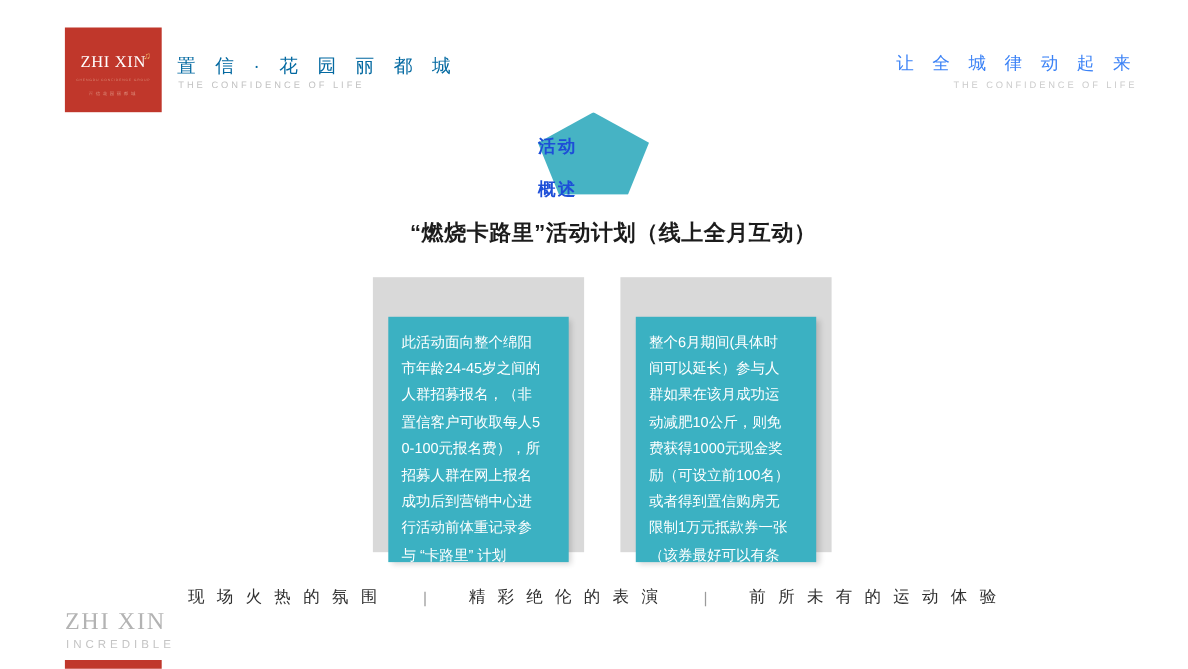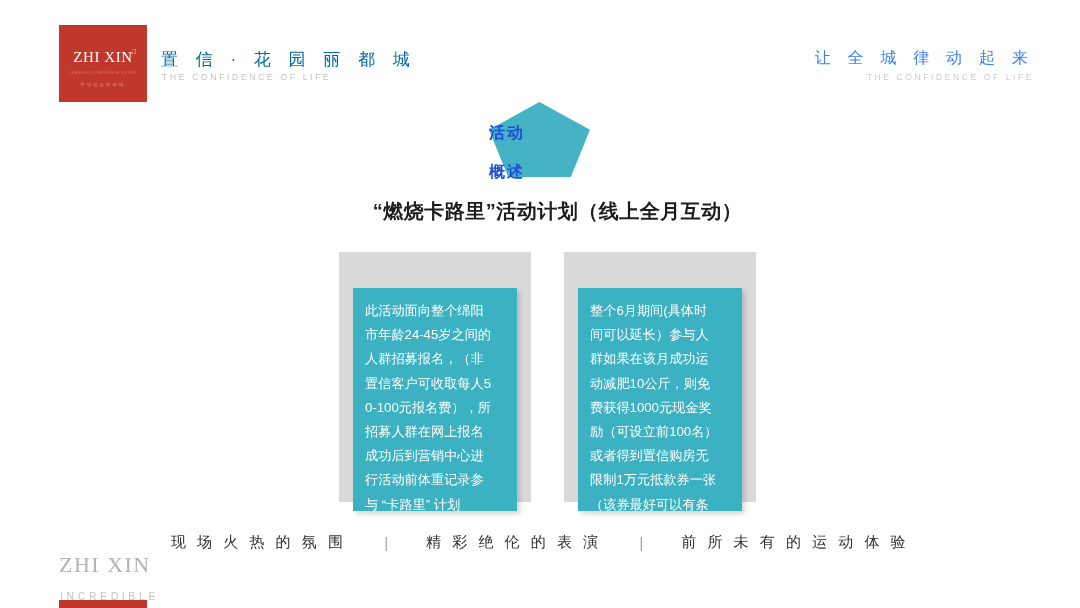--- a/index.html
+++ b/index.html
@@ -129,21 +129,21 @@
 
   
   #watermark { position:absolute; left:59px; top:552px; width:200px; height:56px; }
   #wm-zhixin {
     position:absolute; left:0; top:0;
     font-family:"Liberation Serif","DejaVu Serif",serif;
     font-size:22px; letter-spacing:1.5px; color:#b3b3b3;
     white-space:nowrap;
   }
   #wm-incredible {
-    position:absolute; left:1px; top:38px;
+    position:absolute; left:1px; top:28px;
     font-size:10.5px; letter-spacing:3.6px; color:#c4c4c4;
     white-space:nowrap;
   }
   #wm-bar {
     position:absolute; left:0px; top:48px; width:88px; height:10px;
     background:#c0372b;
   }
 </style>
 </head>
 <body>

